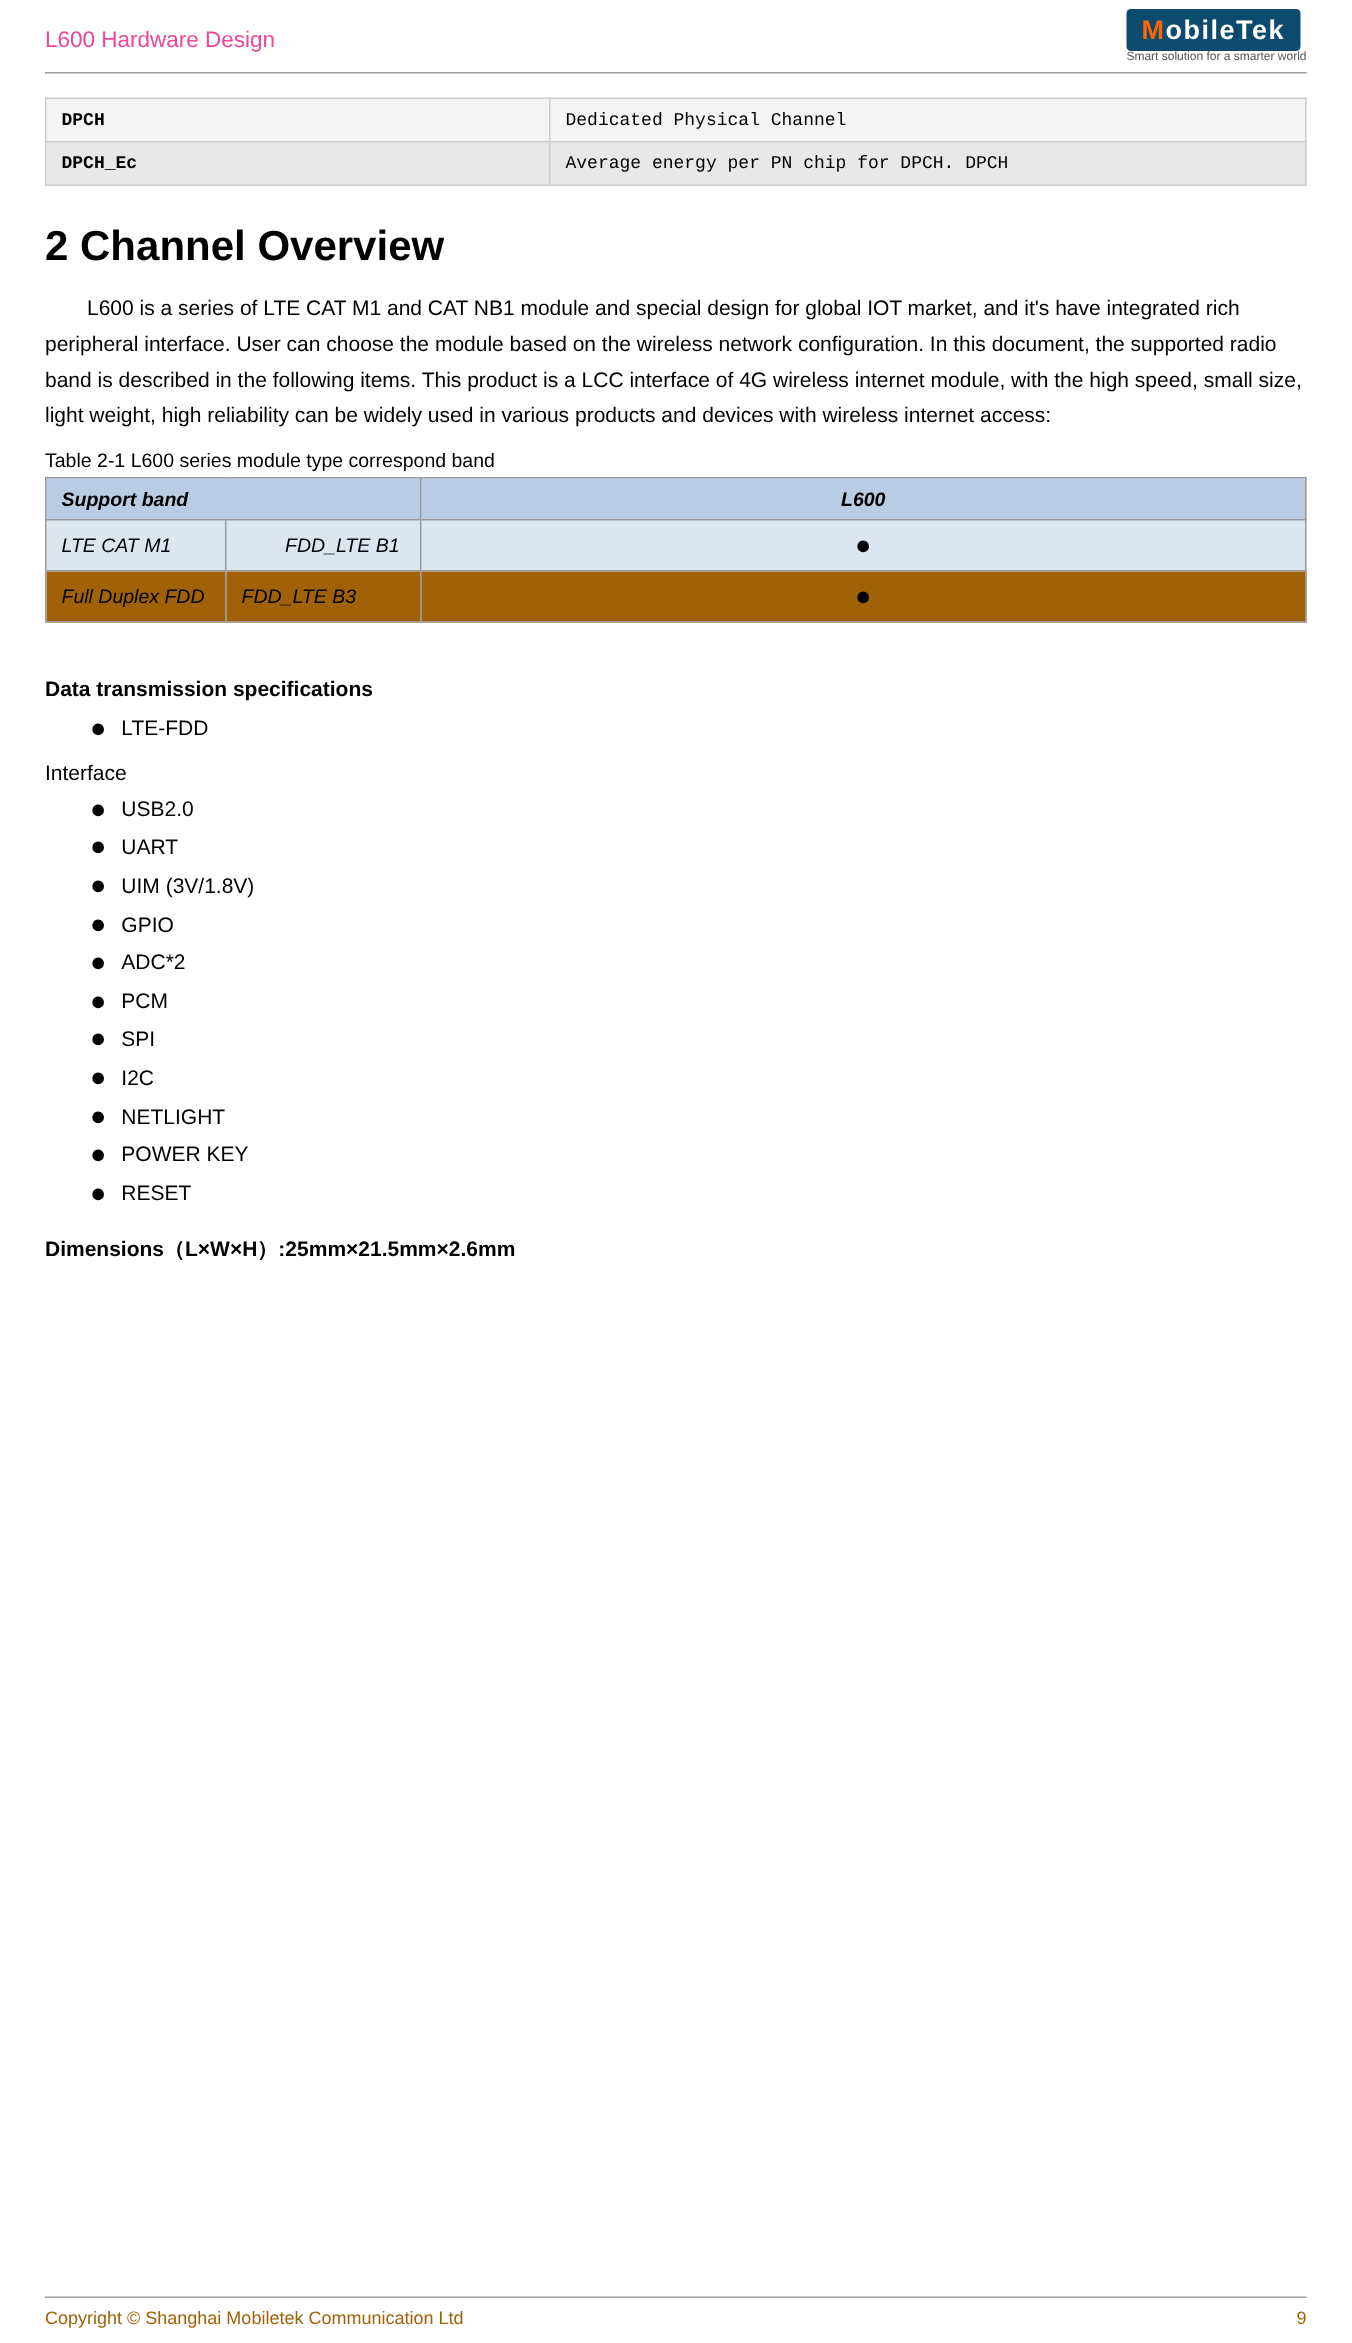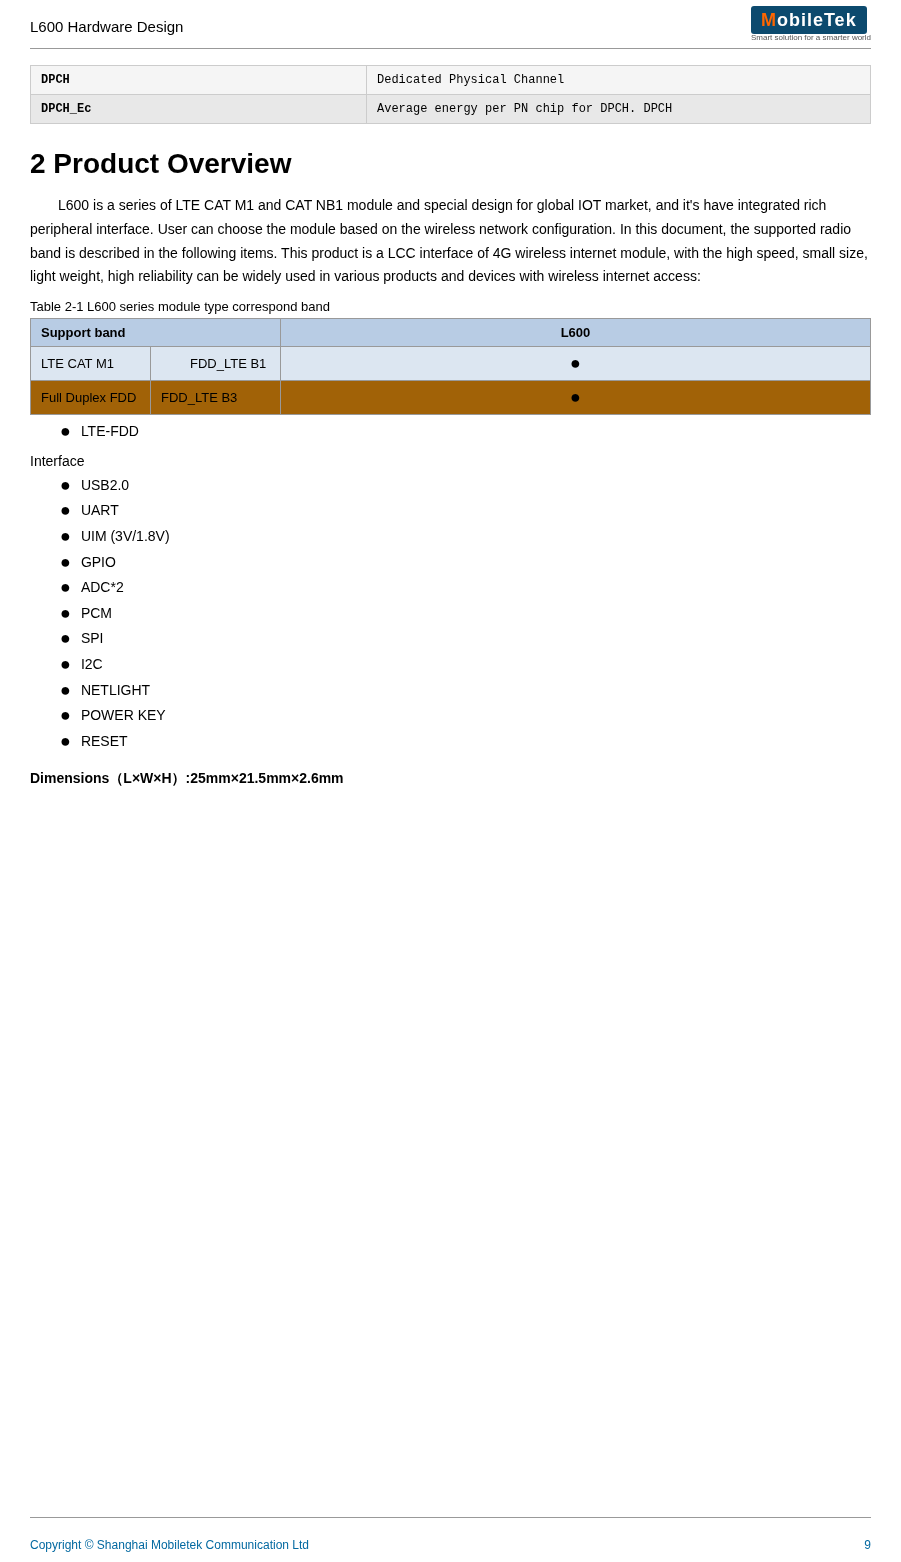--- a/index.html
+++ b/index.html
@@ -18,21 +18,21 @@
     .page-header {
       display: flex;
       justify-content: space-between;
       align-items: center;
       border-bottom: 1px solid #999;
       padding-bottom: 6px;
       margin-bottom: 16px;
     }
     .page-header-title {
       font-size: 15px;
-      color: #000000;
+      color: #ec4899;
     }
     .logo-area {
       display: flex;
       align-items: center;
     }
     .logo-box {
       background: #0c4a6e;
       color: #fff;
       font-size: 18px;
       font-weight: bold;
@@ -96,22 +96,23 @@
     .table-caption {
       font-size: 13px;
       margin-bottom: 4px;
       margin-top: 10px;
     }
 
     
     .support-table {
       width: 100%;
       border-collapse: collapse;
-      margin-bottom: 6px;
+      margin-bottom: 36px;
       font-size: 13px;
+      font-style: italic;
     }
     .support-table th {
       border: 1px solid #999;
       padding: 6px 10px;
       background: #b8cce4;
       text-align: left;
     }
     .support-table th.l600-header {
       text-align: center;
     }
@@ -173,23 +174,23 @@
     
     .page-footer {
       position: absolute;
       bottom: 10px;
       left: 30px;
       right: 30px;
       display: flex;
       justify-content: space-between;
       align-items: center;
       border-top: 1px solid #999;
-      padding-top: 20px;
+      padding-top: 6px;
       font-size: 12px;
-      color: #0369a1;
+      color: #a16207;
     }
   </style>
 </head>
 <body>
 
 <div class="page-header">
   <span class="page-header-title">L600 Hardware Design</span>
   <div class="logo-area">
     <div>
       <span class="logo-box">
@@ -207,21 +208,21 @@
         <td>Dedicated Physical Channel</td>
       </tr>
       <tr>
         <td>DPCH_Ec</td>
         <td>Average energy per PN chip for DPCH. DPCH</td>
       </tr>
     </tbody>
 </table>
 
 <h2 class="section-heading">
-  <span>2</span> <span>Product Overview</span>
+  <span>2</span> <span>Channel Overview</span>
 </h2>
 
 <p class="body-text">L600 is a series of LTE CAT M1 and CAT NB1 module and special design for global IOT market, and it's have integrated rich peripheral interface. User can choose the module based on the wireless network configuration. In this document, the supported radio band is described in the following items. This product is a LCC interface of 4G wireless internet module, with the high speed, small size, light weight, high reliability can be widely used in various products and devices with wireless internet access:</p>
 
 <p class="table-caption">Table 2-1    L600 series module type correspond band</p>
 
 <table class="support-table">
   <thead>
     <tr>
       <th colspan="2">Support band</th>
@@ -236,20 +237,21 @@
     </tr>
       <tr class="row-medium">
       <td style="width:120px;">Full Duplex FDD</td>
       <td style="width:130px;">FDD_LTE B3</td>
       <td class="center"><span class="dot">●</span></td>
     </tr>
     </tbody>
 </table>
 
 <div>
+  <p class="spec-heading">Data transmission specifications</p>
   <div id="data-transmission-items">
       <div class="spec-item">
         <span class="bullet">●</span>
         <span class="spec-text">LTE-FDD</span>
       </div>
     </div>
 </div>
 
 <div>
   <p class="interface-label">Interface</p>

